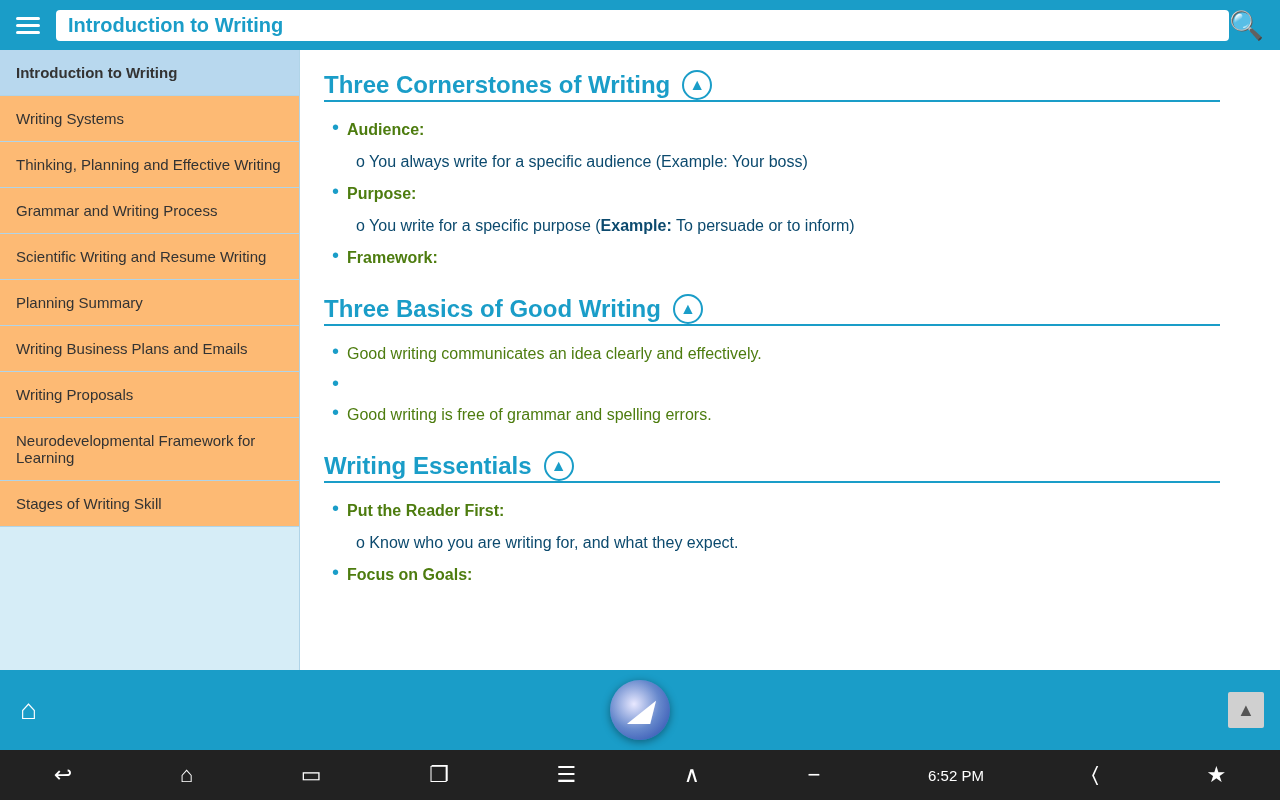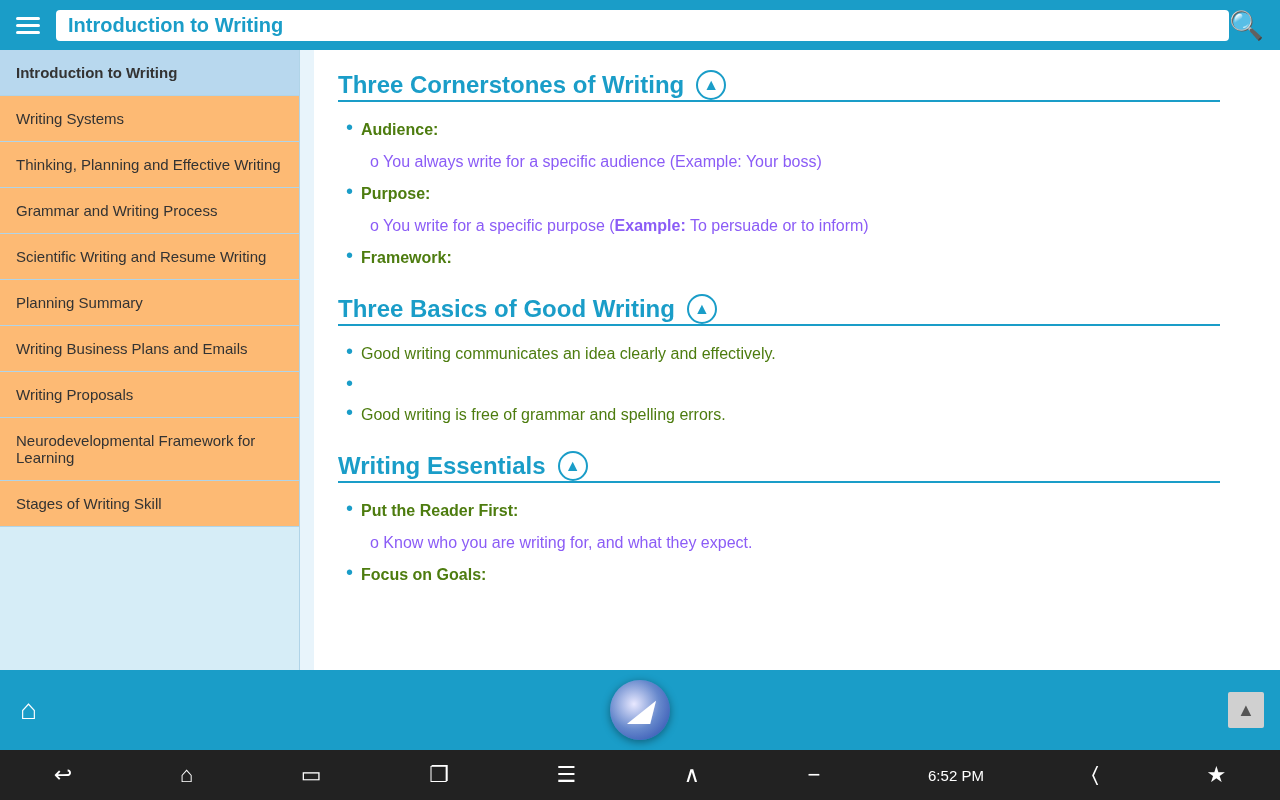--- a/index.html
+++ b/index.html
@@ -60,21 +60,20 @@
       background: #b8d8ee;
       font-weight: bold;
     }
 
     
     .content-pane {
       flex: 1;
       background: white;
       overflow-y: auto;
       padding: 20px 60px 20px 24px;
-      margin-left: 14px;
     }
 
     .section-heading {
       color: #1a9dc8;
       font-size: 24px;
       font-weight: bold;
       margin-bottom: 6px;
       display: flex;
       align-items: center;
       gap: 12px;
@@ -110,21 +109,21 @@
     }
     .bullet-text {
       font-size: 16px;
       color: #4d7c0f;
       line-height: 1.5;
     }
     .sub-item {
       margin-left: 32px;
       margin-bottom: 8px;
       font-size: 16px;
-      color: #8b5cf6;
+      color: #0c4a6e;
       line-height: 1.5;
     }
     .sub-item::before {
       content: 'o ';
     }
     .content-section {
       margin-bottom: 24px;
     }
 
     

